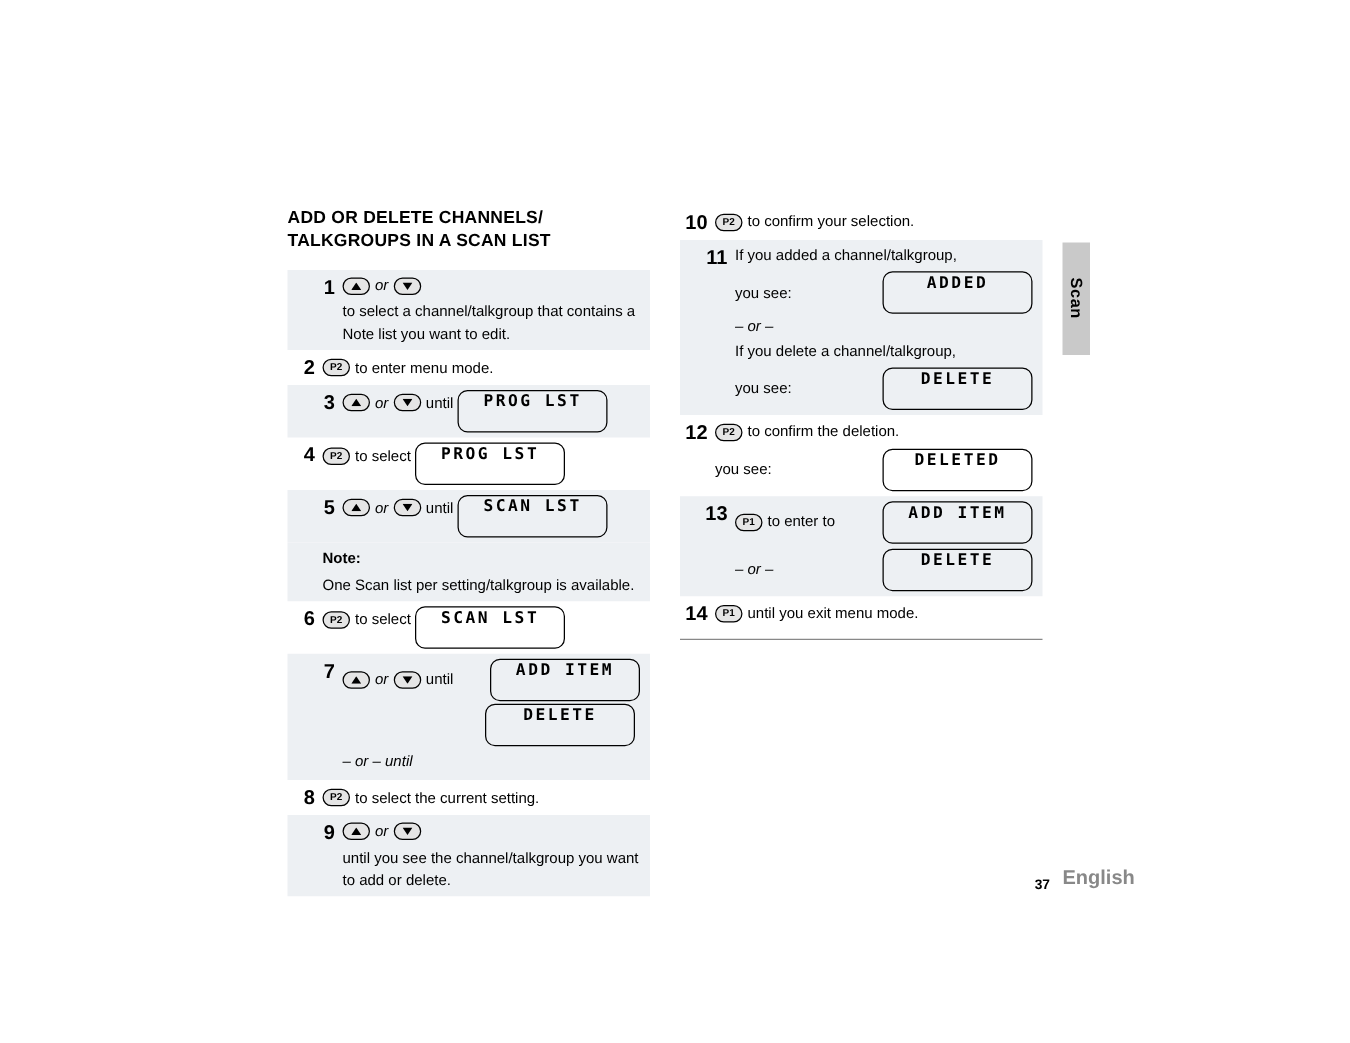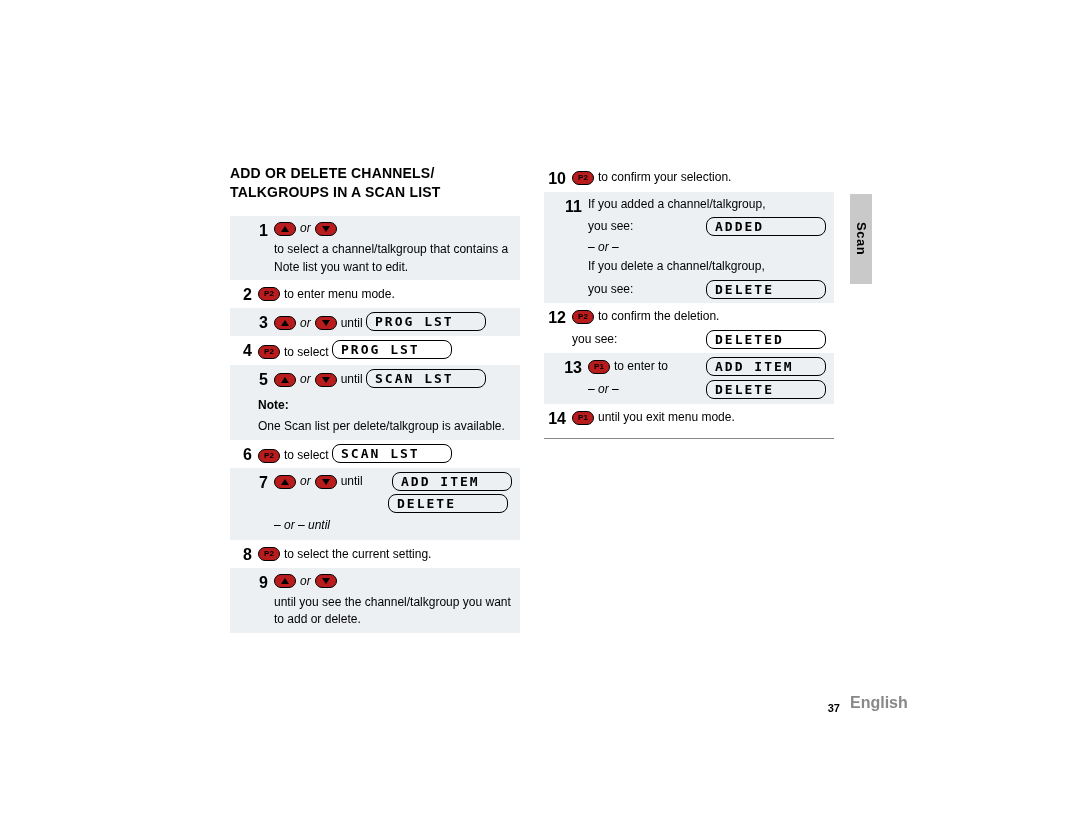--- a/index.html
+++ b/index.html
@@ -76,39 +76,40 @@
     align-items: center;
     justify-content: center;
     border: 1px solid #000;
     border-radius: 9px;
     height: 14px;
     min-width: 22px;
     padding: 0 3px;
     font-size: 8px;
     font-weight: bold;
     line-height: 1;
-    background: #b91c1c;
+    background: #e5e5e5;
     box-sizing: border-box;
   }
   .btn.arrow svg {
     display: block;
   }
   .lcd {
     display: inline-block;
     border: 1.5px solid #000;
     border-radius: 8px;
     min-width: 120px;
-    height: 19px;
+    height: 34px;
     padding: 0 8px;
     font-family: monospace;
     font-size: 13px;
     letter-spacing: 2px;
     line-height: 18px;
     font-weight: bold;
     box-sizing: border-box;
+    text-align: center;
   }
   .lcd-wrap {
     margin-left: auto;
   }
   .ital { font-style: italic; }
   .or-line {
     font-style: italic;
     padding: 2px 0;
   }
   .lcd-block {
@@ -248,21 +249,21 @@
             </span>
             <span class="lcd-wrap"><span class="lcd">SCAN LST</span></span>
           </div>
         </div>
 
         <div class="step shade" style="padding-left:0;">
           <div class="num"></div>
           <div class="content">
             <span class="inline">
               <span style="font-weight:bold;">Note:</span>
-              <span>One Scan list per delete/talkgroup is available.</span>
+              <span>One Scan list per setting/talkgroup is available.</span>
             </span>
           </div>
         </div>
 
         <div class="step">
           <div class="num">6</div>
           <div class="content row">
             <span class="inline">
               <span class="btn">P2</span>
               <span>to select</span>

